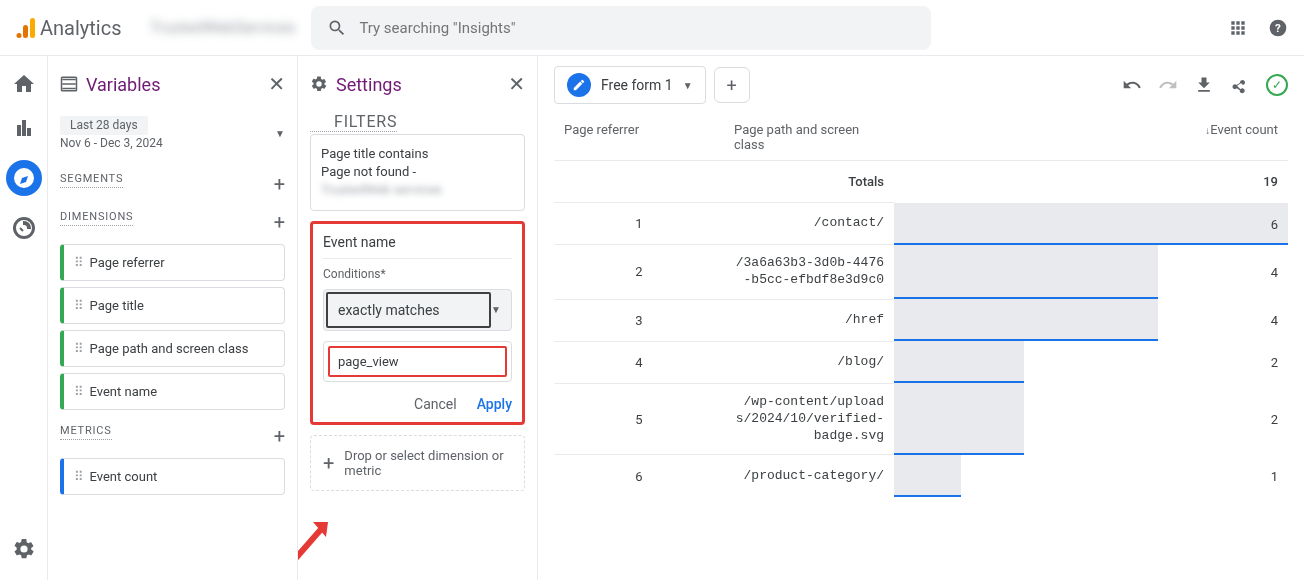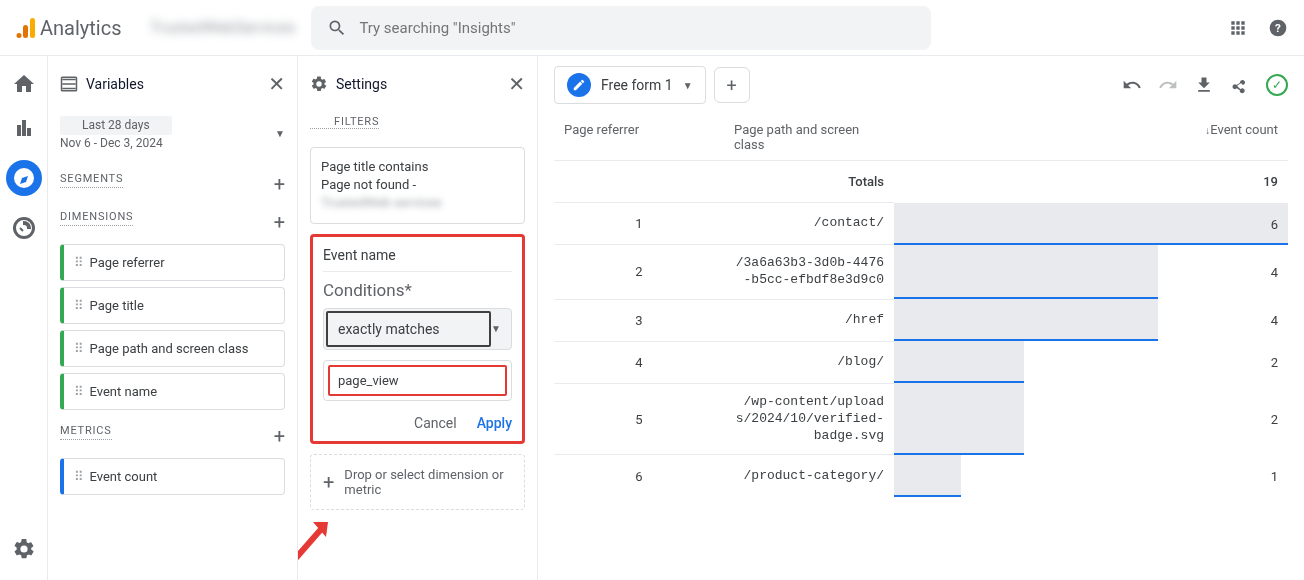--- a/index.html
+++ b/index.html
@@ -21,41 +21,41 @@
 .nav-icon { width: 24px; height: 24px; fill: #5f6368; cursor: pointer; }
 .nav-icon.active { background: #1a73e8; border-radius: 50%; padding: 6px; width: 36px; height: 36px; fill: #fff; }
 .settings-bottom { margin-top: auto; margin-bottom: 16px; }
 
 
 .main { position: absolute; left: 48px; top: 56px; right: 0; bottom: 0; display: flex; }
 
 
 .variables-panel { width: 250px; border-right: 1px solid #e8eaed; padding: 16px 12px; overflow-y: auto; }
 .panel-header { display: flex; align-items: center; justify-content: space-between; margin-bottom: 16px; }
-.panel-title { font-size: 14px; color: #0f172a; display: flex; align-items: center; gap: 8px; }
+.panel-title { font-size: 18px; color: #701a75; display: flex; align-items: center; gap: 8px; }
 .close-x { font-size: 20px; cursor: pointer; color: #5f6368; }
 .date-range { display: flex; justify-content: space-between; align-items: center; margin-bottom: 16px; padding: 4px 0; }
 .date-text { font-size: 12px; color: #5f6368; line-height: 1.4; }
 .caret { color: #5f6368; font-size: 10px; }
 .section-label { font-size: 11px; letter-spacing: 0.8px; color: #5f6368; border-bottom: 1px dotted #9aa0a6; display: inline-block; padding-bottom: 2px; margin-bottom: 8px; }
 .section-row { display: flex; justify-content: space-between; align-items: center; margin-bottom: 10px; }
 .plus-icon { font-size: 20px; color: #5f6368; cursor: pointer; }
 .chip { display: flex; align-items: center; gap: 8px; padding: 10px 10px; border: 1px solid #dadce0; border-radius: 4px; margin-bottom: 6px; font-size: 13px; color: #3c4043; }
 .chip-green { border-left: 4px solid #34a853; }
 .chip-blue { border-left: 4px solid #1a73e8; }
 .drag-handle { color: #9aa0a6; letter-spacing: -2px; }
 
 
 .settings-panel { width: 240px; border-right: 1px solid #e8eaed; padding: 16px 12px; overflow-y: auto; position: relative; }
-.filters-label { font-size: 11px; letter-spacing: 0.8px; color: #5f6368; border-bottom: 1px dotted #9aa0a6; display: inline-block; margin-bottom: 18px; padding-left: 24px; }
+.filters-label { font-size: 16px; letter-spacing: 0.8px; color: #5f6368; border-bottom: 1px dotted #9aa0a6; display: inline-block; margin-bottom: 2px; padding-left: 24px; }
 .filter-box { border: 1px solid #dadce0; border-radius: 4px; padding: 10px; font-size: 13px; color: #3c4043; line-height: 1.4; margin-bottom: 10px; }
 .blurred-line { filter: blur(3px); color: #9aa0a6; }
 .event-name-box { border: 3px solid #e53935; border-radius: 4px; padding: 10px; margin-bottom: 10px; }
 .box-title { font-size: 14px; color: #3c4043; margin-bottom: 4px; padding-bottom: 8px; border-bottom: 1px solid #e8eaed; }
-.conditions-label { font-size: 17px; color: #5f6368; margin: 8px 0; }
+.conditions-label { font-size: 12px; color: #5f6368; margin: 8px 0; }
 .select-match { border: 2px solid #404040; border-radius: 4px; padding: 8px 10px; display: flex; justify-content: space-between; align-items: center; font-size: 14px; margin-bottom: 10px; background: #f1f3f4; }
 .select-outer { border: 1px solid #dadce0; border-radius: 4px; padding: 2px; display: flex; align-items: center; margin-bottom: 10px; background: #f1f3f4; }
 .select-outer .caret { margin: 0 8px 0 auto; }
 .input-value { border: 2px solid #e53935; border-radius: 2px; padding: 6px 8px; font-size: 13px; }
 .input-outer { border: 1px solid #dadce0; border-radius: 4px; padding: 4px; margin-bottom: 14px; }
 .filter-actions { display: flex; justify-content: flex-end; gap: 20px; font-size: 14px; }
 .cancel-btn { color: #5f6368; cursor: pointer; }
 .apply-btn { color: #1a73e8; font-weight: 500; cursor: pointer; }
 .drop-zone { border: 1px dashed #dadce0; border-radius: 4px; padding: 12px; display: flex; align-items: center; gap: 10px; font-size: 13px; color: #5f6368; margin-top: 10px; }
 .red-arrow { position: absolute; bottom: 8px; left: -20px; width: 60px; height: 60px; }
@@ -146,21 +146,21 @@
         <svg width="18" height="18" viewBox="0 0 24 24" fill="#5f6368">
             <path d="M3 5h18v2H3zm0 6h18v2H3zm0 6h18v2H3z"></path>
             <rect x="2" y="3" width="20" height="18" fill="none" stroke="#5f6368" stroke-width="2" rx="1"></rect>
           </svg>
         <span>Variables</span>
       </div>
       <span class="close-x">✕</span>
     </div>
     <div class="date-range">
       <div class="date-text">
-        <div style="background:#f1f3f4;display:inline-block;padding:1px 22px;border-radius:2px">Last 28 days</div>
+        <div style="background:#f1f3f4;display:inline-block;padding:1px 10px;border-radius:2px">Last 28 days</div>
         <div>Nov 6 - Dec 3, 2024</div>
       </div>
       <span class="caret">▼</span>
     </div>
     <div class="section-row">
       <span class="section-label">SEGMENTS</span>
       <span class="plus-icon">+</span>
     </div>
     <div class="section-row" style="margin-top:14px">
       <span class="section-label">DIMENSIONS</span>

